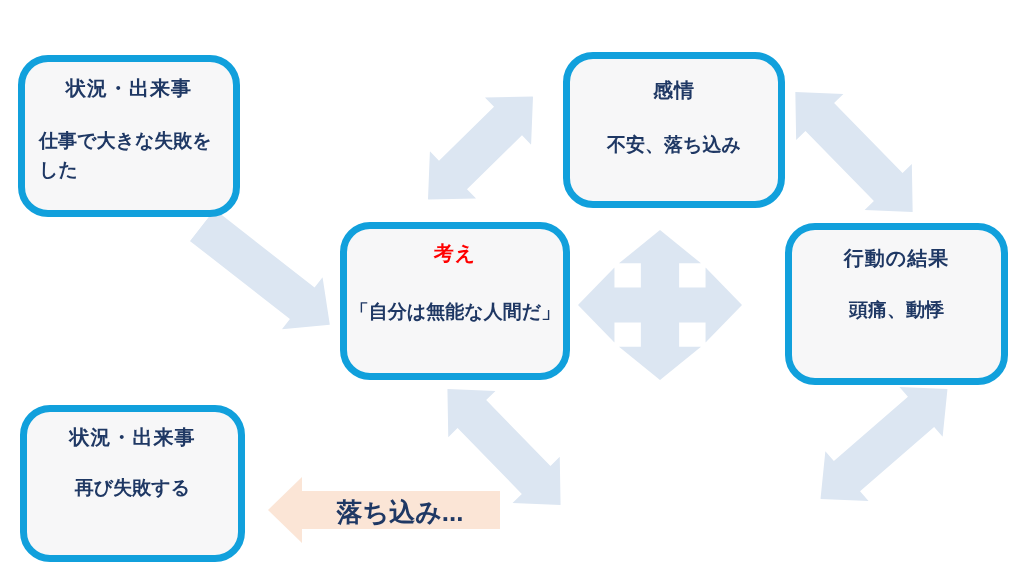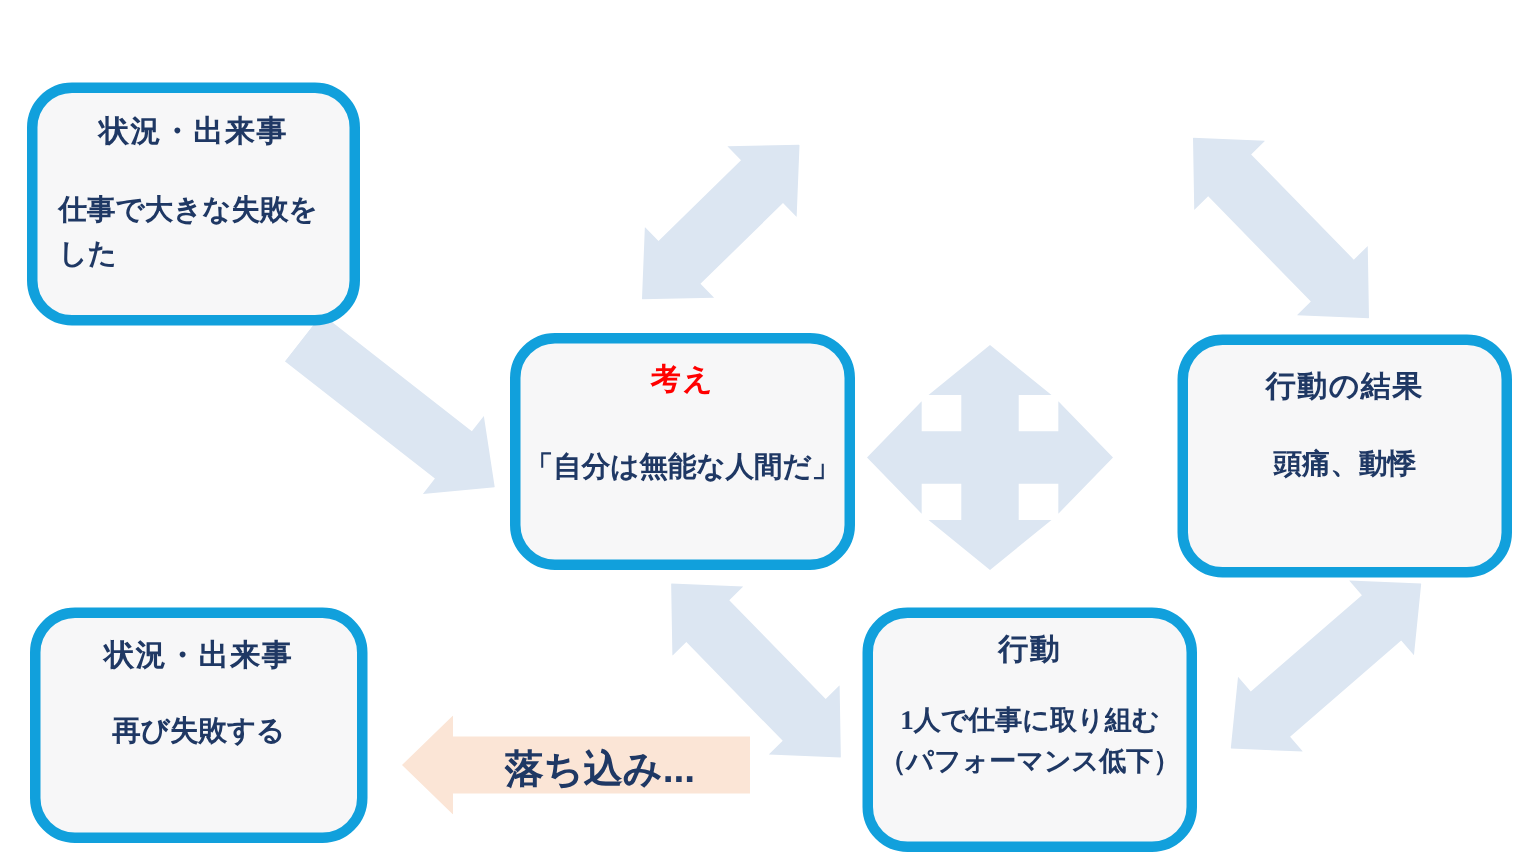--- a/index.html
+++ b/index.html
@@ -12,21 +12,20 @@
   
   .box{
     position:absolute;
     box-sizing:border-box;
     background:var(--boxfill,#f7f7f8);
     border:7px solid var(--accent,#11a0dc);
     border-radius:30px;
     z-index:2;
     color:var(--navy,#1f3864);
     font-weight:bold;
-    font-family:Liberation Serif, serif;
   }
   .box-title{
     text-align:center;
     font-size:20px;
     line-height:28px;
     letter-spacing:1px;
   }
   .box-title.red{color:var(--red,#ff0000);text-align:center;}
   .box-body{
     text-align:center;
@@ -97,35 +96,34 @@
   </div>
 
   <div class="result-label" style="left:285px;top:496px;width:230px;">落ち込み...</div>
 
   <div class="box" style="left:18px;top:55px;width:222px;height:162px;padding-top:12px;">
     <div class="box-title">状況・出来事</div>
     <div class="box-body left" style="margin-top:24px;">仕事で大きな失敗を
 した</div>
   </div>
 
+  <div class="box" style="left:563px;top:52px;width:222px;height:156px;padding-top:17px;">
+    <div class="box-title">感情</div>
+    <div class="box-body" style="margin-top:26px;">不安、落ち込み</div>
+  </div>
 
   <div class="box" style="left:340px;top:222px;width:230px;height:158px;padding-top:10px;">
     <div class="box-title red">考え</div>
     <div class="box-body" style="margin-top:30px;">「自分は無能な人間だ」</div>
   </div>
 
   <div class="box" style="left:785px;top:223px;width:223px;height:162px;padding-top:14px;">
     <div class="box-title">行動の結果</div>
     <div class="box-body" style="margin-top:23px;">頭痛、動悸</div>
   </div>
 
-  <div class="box" style="left:575px;top:405px;width:223px;height:163px;padding-top:7px;">
-    <div class="box-title">行動</div>
-    <div class="box-body small" style="margin-top:20px;">1人で仕事に取り組む
-（パフォーマンス低下）</div>
-  </div>
 
   <div class="box" style="left:20px;top:405px;width:225px;height:157px;padding-top:11px;">
     <div class="box-title">状況・出来事</div>
     <div class="box-body" style="margin-top:22px;">再び失敗する</div>
   </div>
 
 </div>
 
 </body></html>

